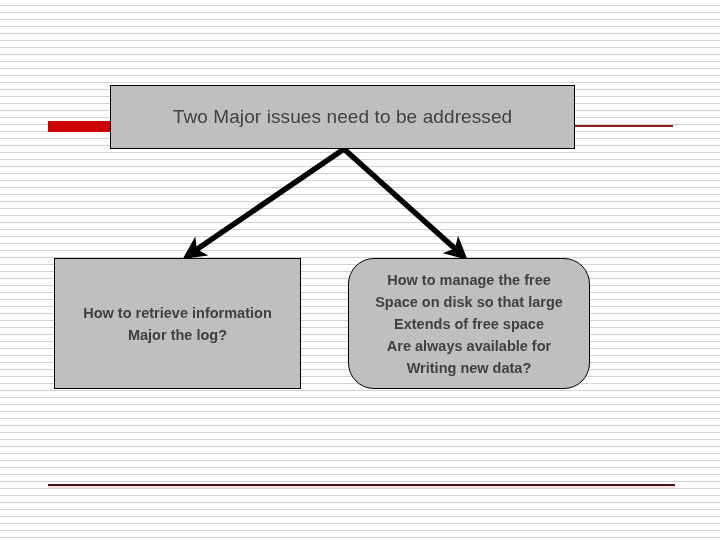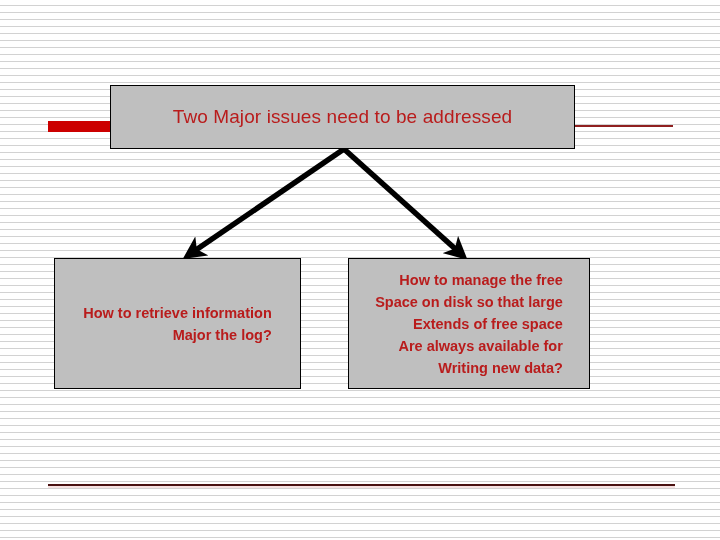--- a/index.html
+++ b/index.html
@@ -62,22 +62,22 @@
 
   
   .box {
     position: absolute;
     box-sizing: border-box;
     background: #bfbfbf;
     border: 1px solid #000000;
     display: flex;
     align-items: center;
     justify-content: center;
-    color: #b91c1c;
-    text-align: right;
+    color: #404040;
+    text-align: center;
   }
   #title-box {
     left: 110px;
     top: 85px;
     width: 465px;
     height: 64px;
     font-size: 19px;
     font-weight: 400;
     letter-spacing: 0.1px;
   }
@@ -91,20 +91,21 @@
     line-height: 22px;
   }
   #right-box {
     left: 348px;
     top: 258px;
     width: 242px;
     height: 131px;
     font-size: 14.5px;
     font-weight: bold;
     line-height: 22px;
+    border-radius: 26px;
   }
   .box-text {
     padding: 0 4px;
     white-space: pre-line;
   }
 
   
   #arrows {
     position: absolute;
     left: 0;

